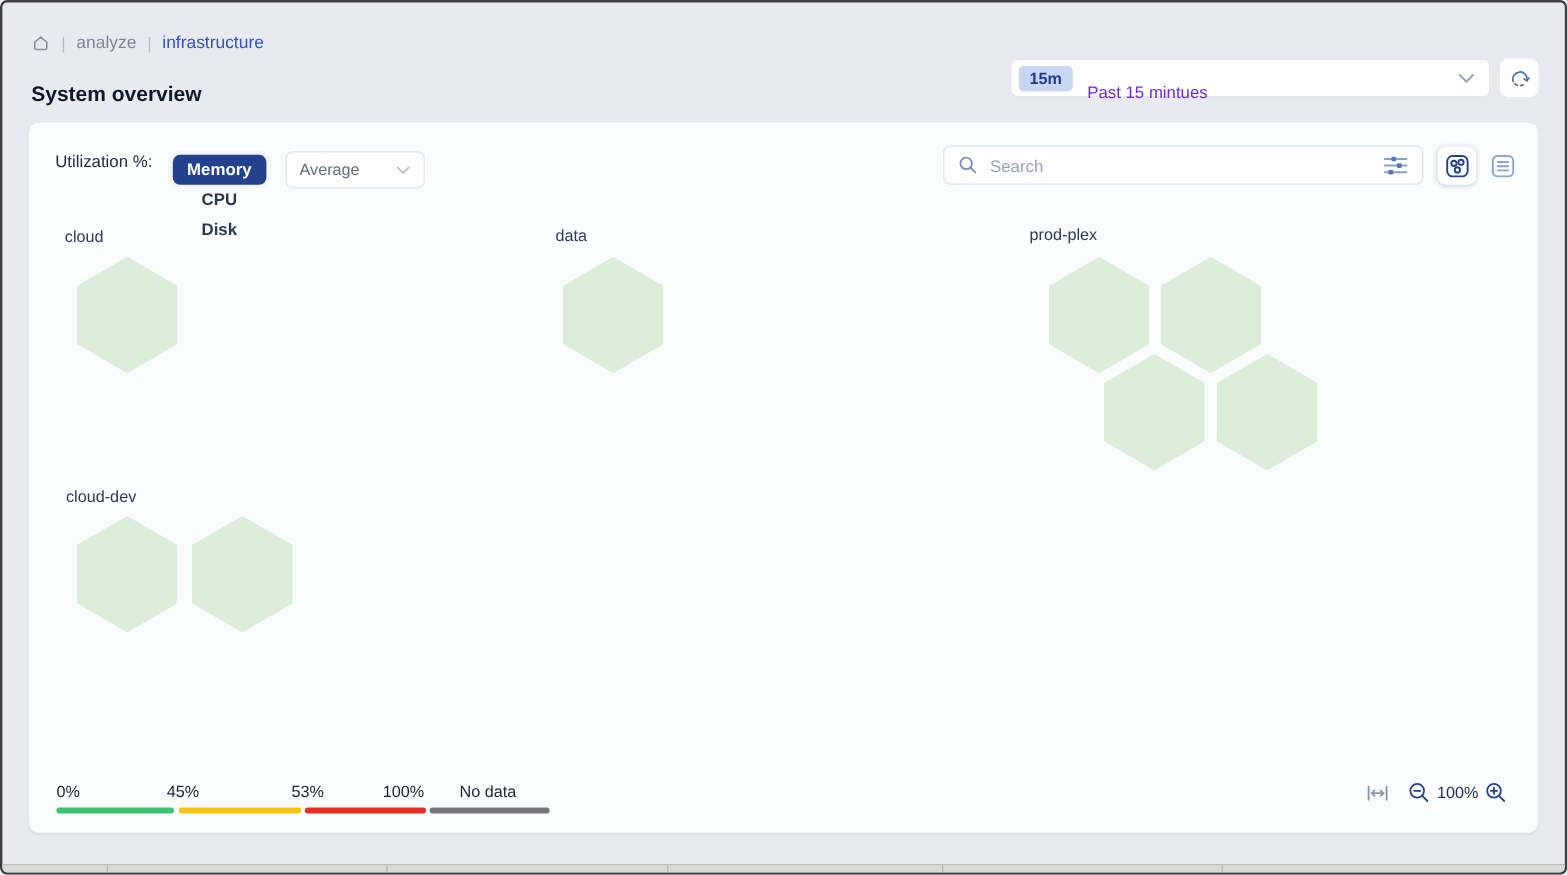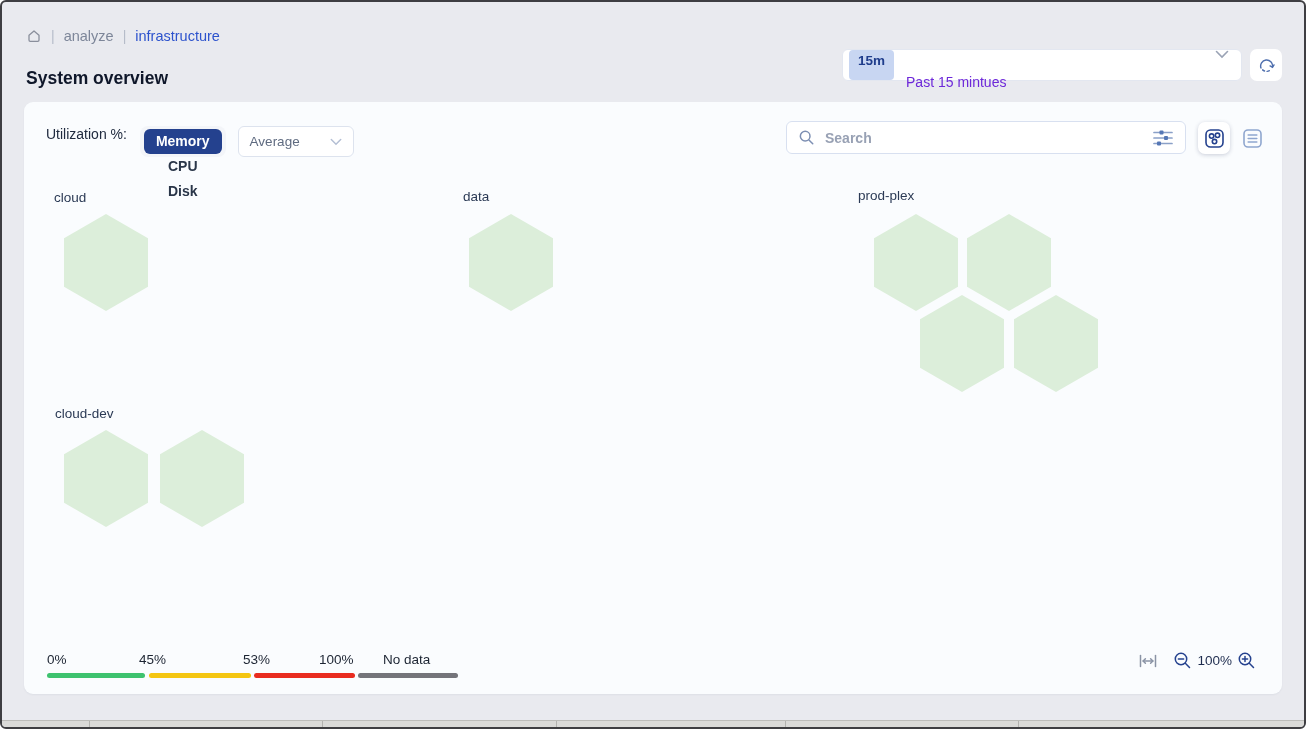--- a/index.html
+++ b/index.html
@@ -10,21 +10,21 @@
            border:2px solid #3e3e42; border-radius:6px; overflow:hidden; }
 
   
   .breadcrumb { position:absolute; left:24px; top:26px; display:flex; align-items:center; gap:9px;
                 font-size:14.5px; color:#7d8699; }
   .breadcrumb .sep { color:#b6bcc9; font-size:14px; }
   .breadcrumb .link { color:#2d53cd; }
   .page-title { position:absolute; left:24px; top:66px; font-size:17.5px; font-weight:700; color:#0f172a; }
 
   .time-control { position:absolute; left:840px; top:47px; width:400px; height:32px; background:#fff;
-                  border:1px solid #e3e7f0; border-radius:6px; display:flex; 
+                  border:1px solid #e3e7f0; border-radius:6px; display:flex; align-items:center;
                   padding:0 12px 0 6px; cursor:pointer; }
   .time-badge { background:#c8d6f2; color:#1f3d8c; font-weight:700; font-size:13.5px;
                 border-radius:4px; padding:3px 9px; }
   .time-label { margin-left:12px; font-size:14px; color:#6d28d9; flex:1;margin-top:24px; }
   .refresh-btn { position:absolute; left:1248px; top:47px; width:32px; height:32px; background:#fff;
                  border:none; border-radius:7px; display:flex; align-items:center; justify-content:center; cursor:pointer; }
 
   
   .card { position:absolute; left:22px; top:100px; width:1258px; height:592px; background:#fafcfe;
           border-radius:9px; box-shadow:0 1px 2px rgba(25,35,70,0.05); }
@@ -36,21 +36,21 @@
              color:#2a3649; cursor:pointer; font-family:inherit; border-radius:6px; line-height:17px; }
   .seg-btn.active { background:#24418e; color:#fff; font-weight:700; }
   .seg-sep { width:1px; height:16px; background:#d7dce6; margin:0 2px; }
   .avg-select { margin-left:12px; width:116px; height:31px; background:#fff; border:1px solid #dde3ee;
                 border-radius:6px; display:flex; align-items:center; padding:0 11px; cursor:pointer; }
   .avg-select .val { font-size:13.5px; color:#5f6b80; flex:1; }
 
   .search-box { position:absolute; left:762px; top:19px; width:400px; height:33px; background:#fff;
                 border:1px solid #d8e0f0; border-radius:6px; display:flex; align-items:center; padding:0 11px; }
   .search-box input { border:none; outline:none; flex:1; font-size:14px; color:#ec4899;
-                      font-family:inherit; margin-left:8px; background:transparent;font-weight:bold; }
+                      font-family:inherit; margin-left:8px; background:transparent; }
   .search-box input::placeholder { color:#98a1b4; }
   .icon-btn { position:absolute; top:20px; width:32px; height:32px; border:none; border-radius:7px;
               display:flex; align-items:center; justify-content:center; cursor:pointer; background:transparent; }
   .icon-btn.active { background:#fff; box-shadow:0 1px 4px rgba(30,40,80,0.22); }
   .btn-honeycomb { left:1174px; }
   .btn-list { left:1212px; }
 
   
   .group-label { position:absolute; font-size:13.5px; color:#2b3a55; }
   .hex { position:absolute; width:84px; height:97px; background:#dceeda; cursor:pointer;

